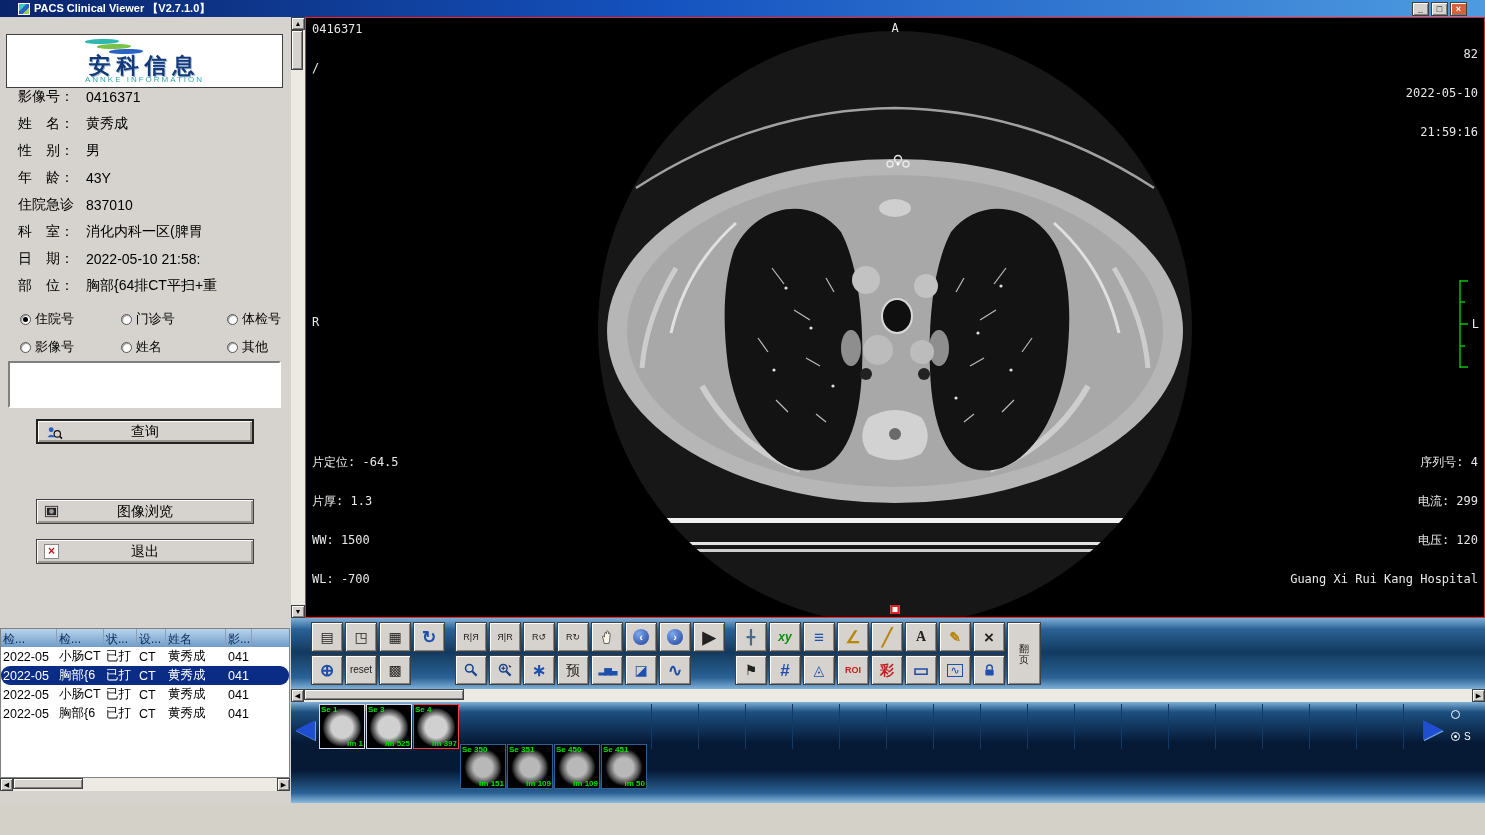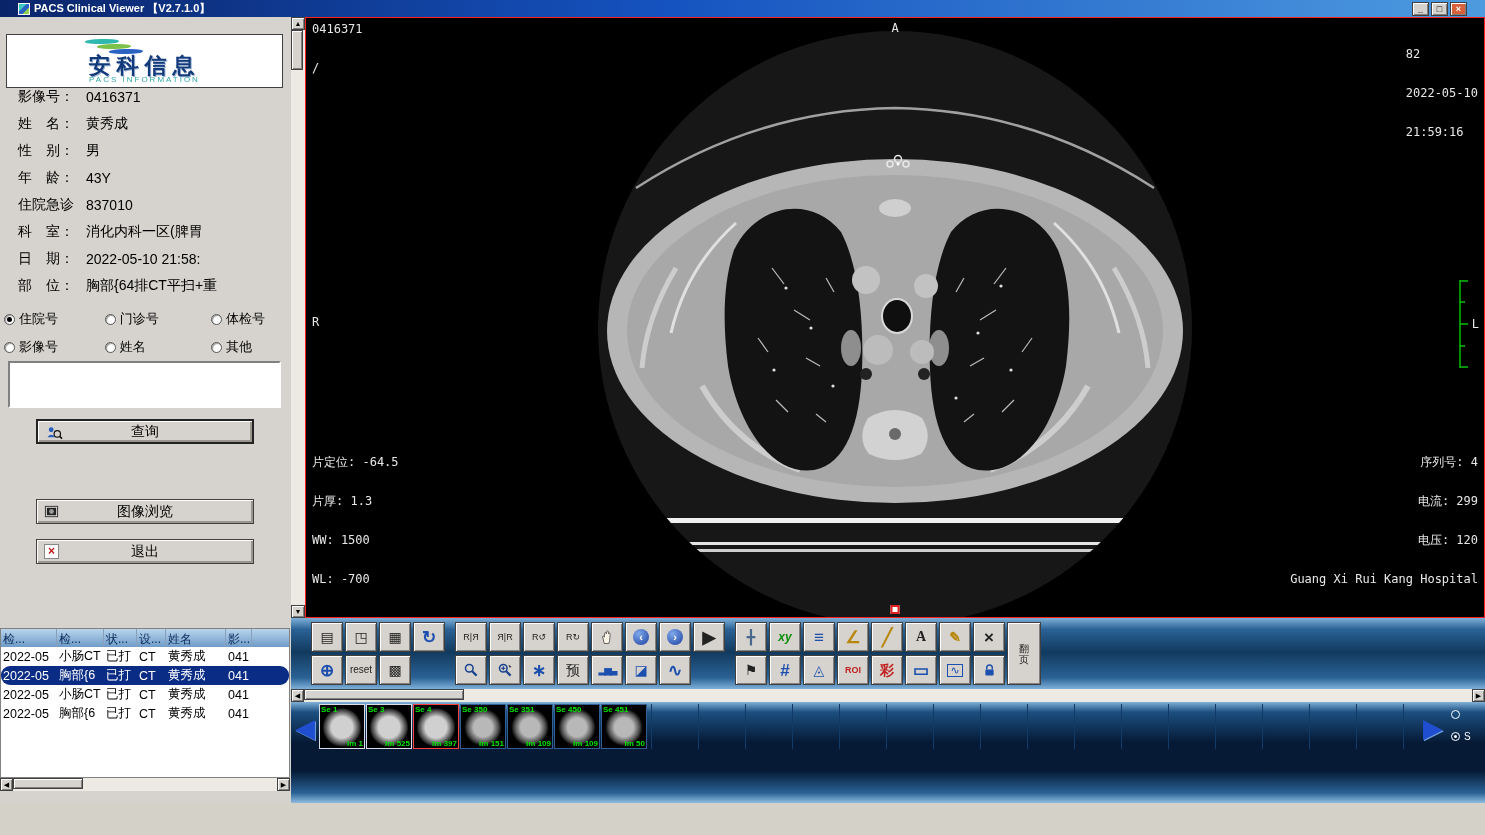--- a/index.html
+++ b/index.html
@@ -31,21 +31,21 @@
 #logomark i:nth-child(3){ left:24px; top:10px; background:#2a62c4; }
 #logocn { position:absolute; left:0; right:0; top:16px; text-align:center; font-size:22px; font-weight:bold;
   color:#123a7a; letter-spacing:6px; text-shadow:1px 1px 0 #9ab0d0; }
 #logoen { position:absolute; left:0; right:0; top:40px; text-align:center; font-size:8px; color:#2fa8a8; letter-spacing:2px; }
 
 #infolist { position:absolute; left:18px; top:66px; width:268px; }
 .irow { height:27px; display:flex; align-items:center; font-size:14px; color:#000; }
 .il { width:68px; flex:none; }
 .iv { white-space:nowrap; overflow:hidden; max-width:196px; }
 
-.rrow { position:absolute; left:4px; width:285px; height:16px; display:flex;gap:21px; }
+.rrow { position:absolute; left:20px; width:285px; height:16px; display:flex;gap:21px; }
 #radios1 { top:294px; } #radios2 { top:322px; }
 .ropt { display:flex; align-items:center; cursor:default; }
 .ropt .rlabel { font-size:13px; color:#000; }
 .o0 { width:92px; } .o1 { width:98px; } .o2 { width:90px; }
 .rb { width:11px; height:11px; border-radius:50%; background:#fff; border:1px solid #555;
   box-shadow:inset 1px 1px 1px #999; margin-right:4px; position:relative; flex:none; }
 .rb.on::after { content:""; position:absolute; left:2px; top:2px; width:5px; height:5px; border-radius:50%; background:#000; }
 
 #searchbox { position:absolute; left:8px; top:344px; width:273px; height:47px; background:#fff;
   border:2px solid; border-color:#808080 #fff #fff #808080; font-size:14px; padding:2px 4px; }
@@ -89,21 +89,21 @@
 #imgarea { position:absolute; left:305px; top:17px; width:1180px; height:601px; background:#000;
   border:1px solid #ff2020; }
 #ct { position:absolute; left:0; top:0; }
 .ovl { position:absolute; color:#e8e8e8; font-family:"DejaVu Sans Mono","Liberation Mono",monospace;
   font-size:12px; line-height:13px; white-space:pre; }
 #ov-imgno { left:6px; top:5px; }
 #ov-slash { left:6px; top:44px; }
 #ov-a { left:50%; top:4px; transform:translateX(-50%); }
 #ov-r { left:6px; top:298px; }
 #ov-l { right:5px; top:300px; }
-#ov-tr { right:6px; top:4px; text-align:left;margin-left:46px; }
+#ov-tr { right:6px; top:4px; text-align:right;margin-left:46px; }
 #ov-bl { left:6px; bottom:5px; }
 #ov-br { right:6px; bottom:5px; text-align:right; }
 #ruler { position:absolute; right:14px; top:262px; }
 #slider-handle { position:absolute; left:50%; bottom:3px; transform:translateX(-50%);
   width:9px; height:9px; background:#fff; border:2px solid #e02020; }
 
 
 #toolbar { position:absolute; left:291px; top:618px; width:1194px; height:71px;
   background:linear-gradient(180deg,#7fb0d8 0%,#2a6295 16%,#123a5f 48%,#2a6295 84%,#7fb0d8 100%); }
 .tgroup { position:absolute; top:4px; }
@@ -130,21 +130,21 @@
   background:linear-gradient(180deg,#7fb0d8 0%,#1c4f80 10%,#061a36 40%,#061a36 68%,#2a6295 90%,#8fbcdf 100%); }
 .tnav { position:absolute; font-size:26px; color:#1f4fd0; text-shadow:1px 1px 0 #6f9fd8; top:8px; line-height:36px; }
 #tprev { left:4px; } #tnext { left:1132px; }
 .thumb { position:absolute; top:2px; width:46px; height:45px; background:#000; }
 .thumb.bright { background:radial-gradient(circle at 50% 52%, #d0d0d0 0 34%, #8a8a8a 44%, #2a2a2a 58%, #000 62%); }
 .thumb.dark { background:radial-gradient(circle at 50% 52%, #b8b8b8 0 30%, #555 48%, #000 60%); }
 .t0{left:28px;}  .t1{left:75px;}  .t2{left:122px;} .t3{left:169px;}
 .t4{left:216px;} .t5{left:263px;} .t6{left:310px;}
 .t0,.t1 { border:1px solid #d8dde8; }
 .t2 { border:1px solid #ff4040; }
-.t3,.t4,.t5,.t6 { border:1px solid #2f5f93; }
+.t3,.t4,.t5,.t6 { border:1px solid #2f5f93;margin-top:40px; }
 .thumb .se { position:absolute; left:1px; top:0px; color:#00e400; font-size:8px; font-weight:bold; }
 .thumb .im { position:absolute; right:1px; bottom:0px; color:#00e400; font-size:8px; font-weight:bold; }
 #tfill { position:absolute; left:360px; top:2px; width:766px; height:45px;
   background:repeating-linear-gradient(90deg, #123a66 0 1px, transparent 1px 47px); }
 .pgr { position:absolute; width:9px; height:9px; border-radius:50%; border:1px solid #fff; }
 .pgr.on::after { content:""; position:absolute; left:2px; top:2px; width:3px; height:3px; border-radius:50%; background:#fff; }
 .r1 { left:1160px; top:8px; } .r2 { left:1160px; top:30px; }
 #pglabel { position:absolute; left:1173px; top:29px; color:#fff; font-size:10px; }
 
 #deskstrip { position:absolute; left:0; top:803px; width:1485px; height:32px; background:#d4d1c9; }
@@ -166,21 +166,21 @@
 
   <div id="leftpanel">
 
     <div id="logo">
       <div id="logomark">
           <i></i>
           <i></i>
           <i></i>
         </div>
       <div id="logocn">安科信息</div>
-      <div id="logoen">PACS INFORMATION</div>
+      <div id="logoen">ANNKE INFORMATION</div>
     </div>
 
     <div id="infolist">
       <div class="irow">
           <span class="il">影像号：</span>
           <span class="iv">0416371</span>
         </div>
       <div class="irow">
           <span class="il">姓　名：</span>
           <span class="iv">黄秀成</span>

